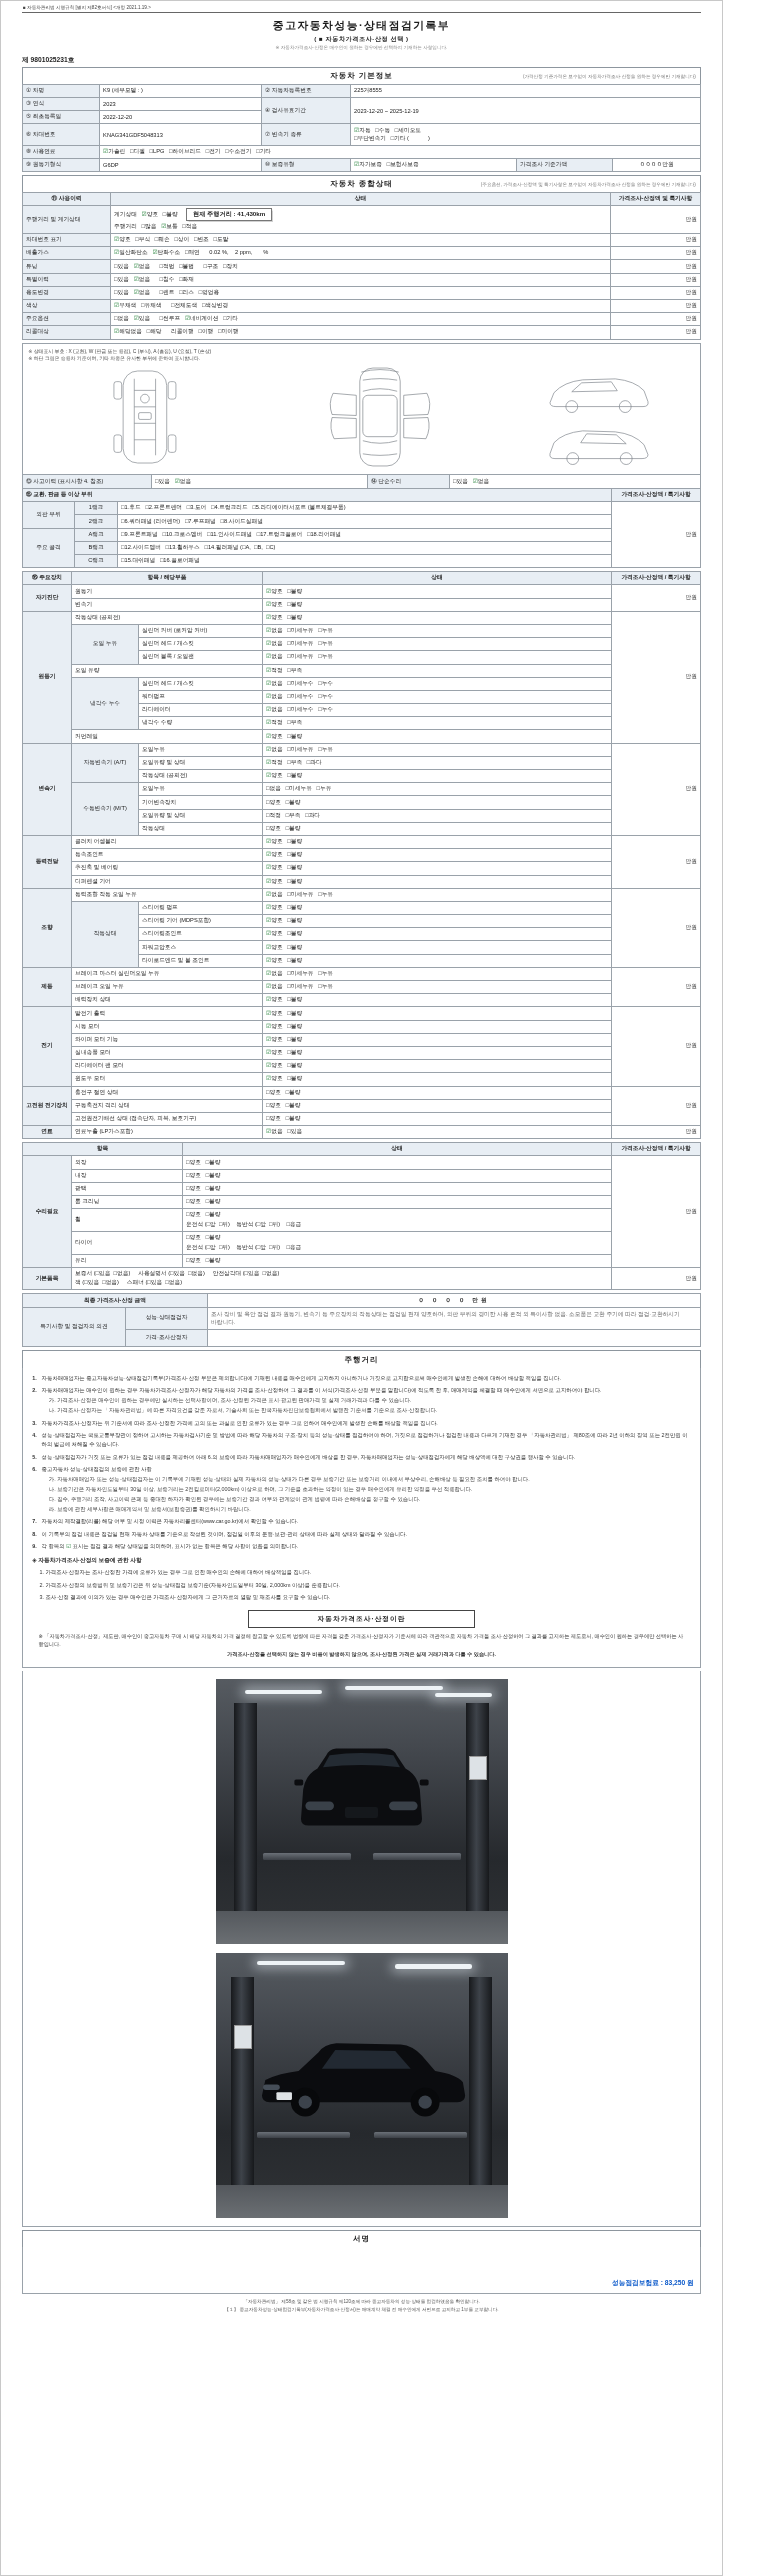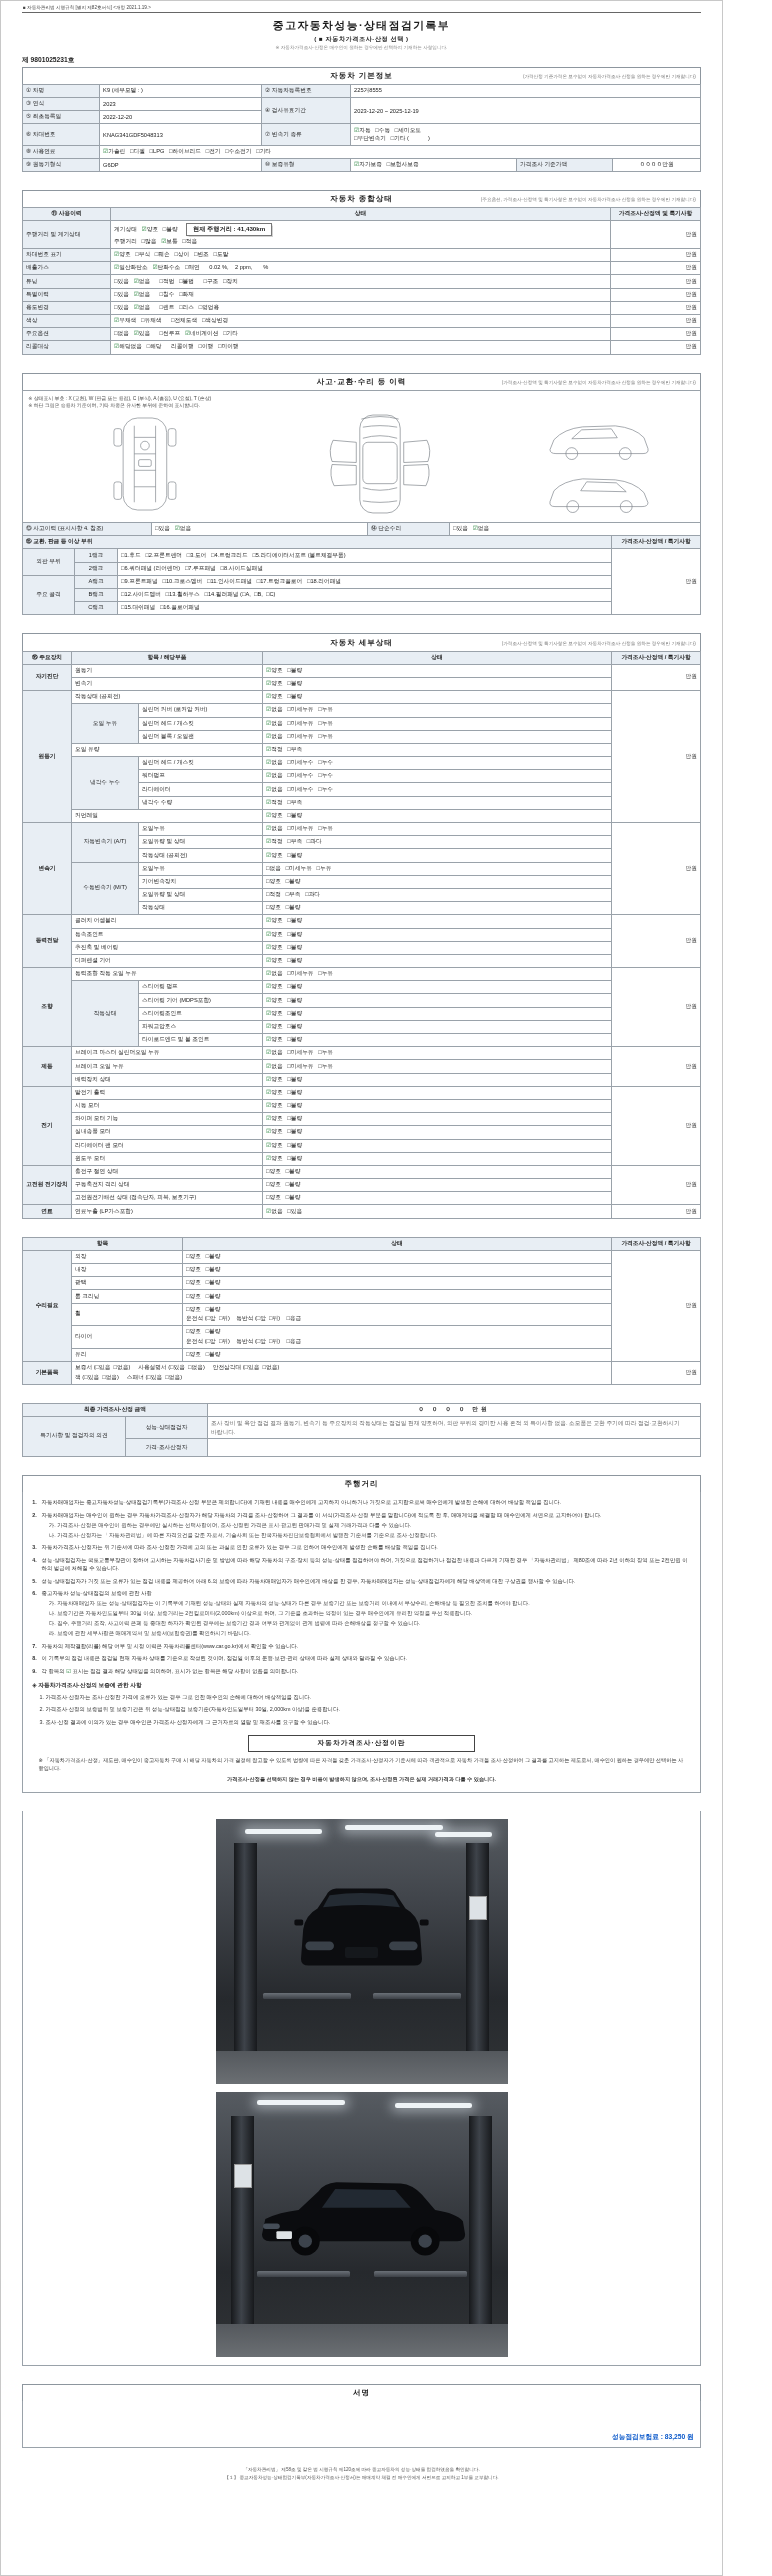--- a/index.html
+++ b/index.html
@@ -6,21 +6,21 @@
 html,body{background:#fff}
 body{width:773px;font-family:"Liberation Sans","DejaVu Sans",sans-serif;color:#1c1c1c}
 .frame{width:723px;min-height:2576px;border:0.5px solid #c8c8c8;background:#fff;padding:3.1px 0 15.5px}
 .page{width:679px;margin:0 auto}
 .form-ref{font-size:4.6px;color:#444;padding:1px 1px 1.5px;border-bottom:1px solid #666}
 .titleblock{text-align:center;margin-top:6.2px}
 .doc-title{font-size:10.8px;font-weight:bold;letter-spacing:1.5px}
 .doc-sub{font-size:6.2px;font-weight:bold;margin-top:2.1px;letter-spacing:0.5px}
 .doc-note{font-size:4.6px;color:#888;margin-top:1.5px}
 .doc-no{font-size:6.7px;font-weight:bold;margin:5.2px 0 2.1px}
-.sec{margin-bottom:18px}
+.sec{margin-bottom:3px}
 .sec-head{position:relative;border:0.5px solid #8d969e;border-bottom:0;background:#fff;text-align:center;padding:3.1px 2.1px}
 .sec-title{font-size:7.5px;font-weight:bold;letter-spacing:1px}
 .sec-note{position:absolute;right:4.1px;top:50%;transform:translateY(-50%);font-size:4.6px;color:#777}
 table.tbl{width:100%;border-collapse:collapse;table-layout:fixed;background:#fff}
 .tbl td,.tbl th{border:0.5px solid #9aa2aa;font-size:5.7px;padding:2.1px 3.1px;vertical-align:middle;word-break:keep-all}
 .tbl th{background:#e8eef4;font-weight:bold;text-align:center}
 .lab{background:#e8eef4}
 .cen{text-align:center}
 .dev{font-weight:bold}
 .sub{font-size:5.4px}
@@ -199,24 +199,20 @@
             <tr>
               <td class="lab">리콜대상</td>
               <td><span class="ck">☑</span>해당없음&nbsp;&nbsp;&nbsp;□해당&nbsp;&nbsp;&nbsp;&nbsp;&nbsp;&nbsp;리콜이행&nbsp;&nbsp;&nbsp;□이행&nbsp;&nbsp;&nbsp;□미이행</td>
               <td class="price">만원</td>
             </tr>
           </tbody>
     </table>
   </section>
 
   <section class="sec">
-    <div class="sec-head">
-      <span class="sec-title">사고·교환·수리 등 이력</span>
-      <span class="sec-note">(가격조사·산정액 및 특기사항은 보수없이 자동차가격조사·산정을 원하는 경우에만 기재합니다)</span>
-    </div>
     <div class="acc-top">
       <div class="legend">※ 상태표시 부호 :  X (교환),  W (판금 또는 용접),  C (부식),  A (흠집),  U (요철),  T (손상)</div>
       <div class="legend">※ 하단 그림은 승용차 기준이며, 기타 차종은 유사한 부위에 준하여 표시합니다.</div>
       <div class="diagram-row">
         <svg class="diagram" width="155" height="106" viewBox="0 0 320 210">
           <rect x="120" y="10" width="90" height="190" rx="30"></rect>
           <line x1="143" y1="26" x2="143" y2="184"></line>
           <line x1="187" y1="26" x2="187" y2="184"></line>
           <line x1="143" y1="50" x2="187" y2="50"></line>
           <line x1="143" y1="84" x2="187" y2="84"></line>
@@ -309,24 +305,20 @@
             </tr>
             <tr>
               <td class="lab cen">C랭크</td>
               <td>□15.대쉬패널&nbsp;&nbsp;&nbsp;□16.플로어패널</td>
             </tr>
           </tbody>
     </table>
   </section>
 
   <section class="sec">
-    <div class="sec-head">
-      <span class="sec-title">자동차 세부상태</span>
-      <span class="sec-note">(가격조사·산정액 및 특기사항은 보수없이 자동차가격조사·산정을 원하는 경우에만 기재합니다)</span>
-    </div>
     <table class="tbl">
       <colgroup>
             <col style="width:49px">
             <col style="width:67px">
             <col style="width:124px">
             <col>
             <col style="width:89px">
           </colgroup>
       <thead>
         <tr>

